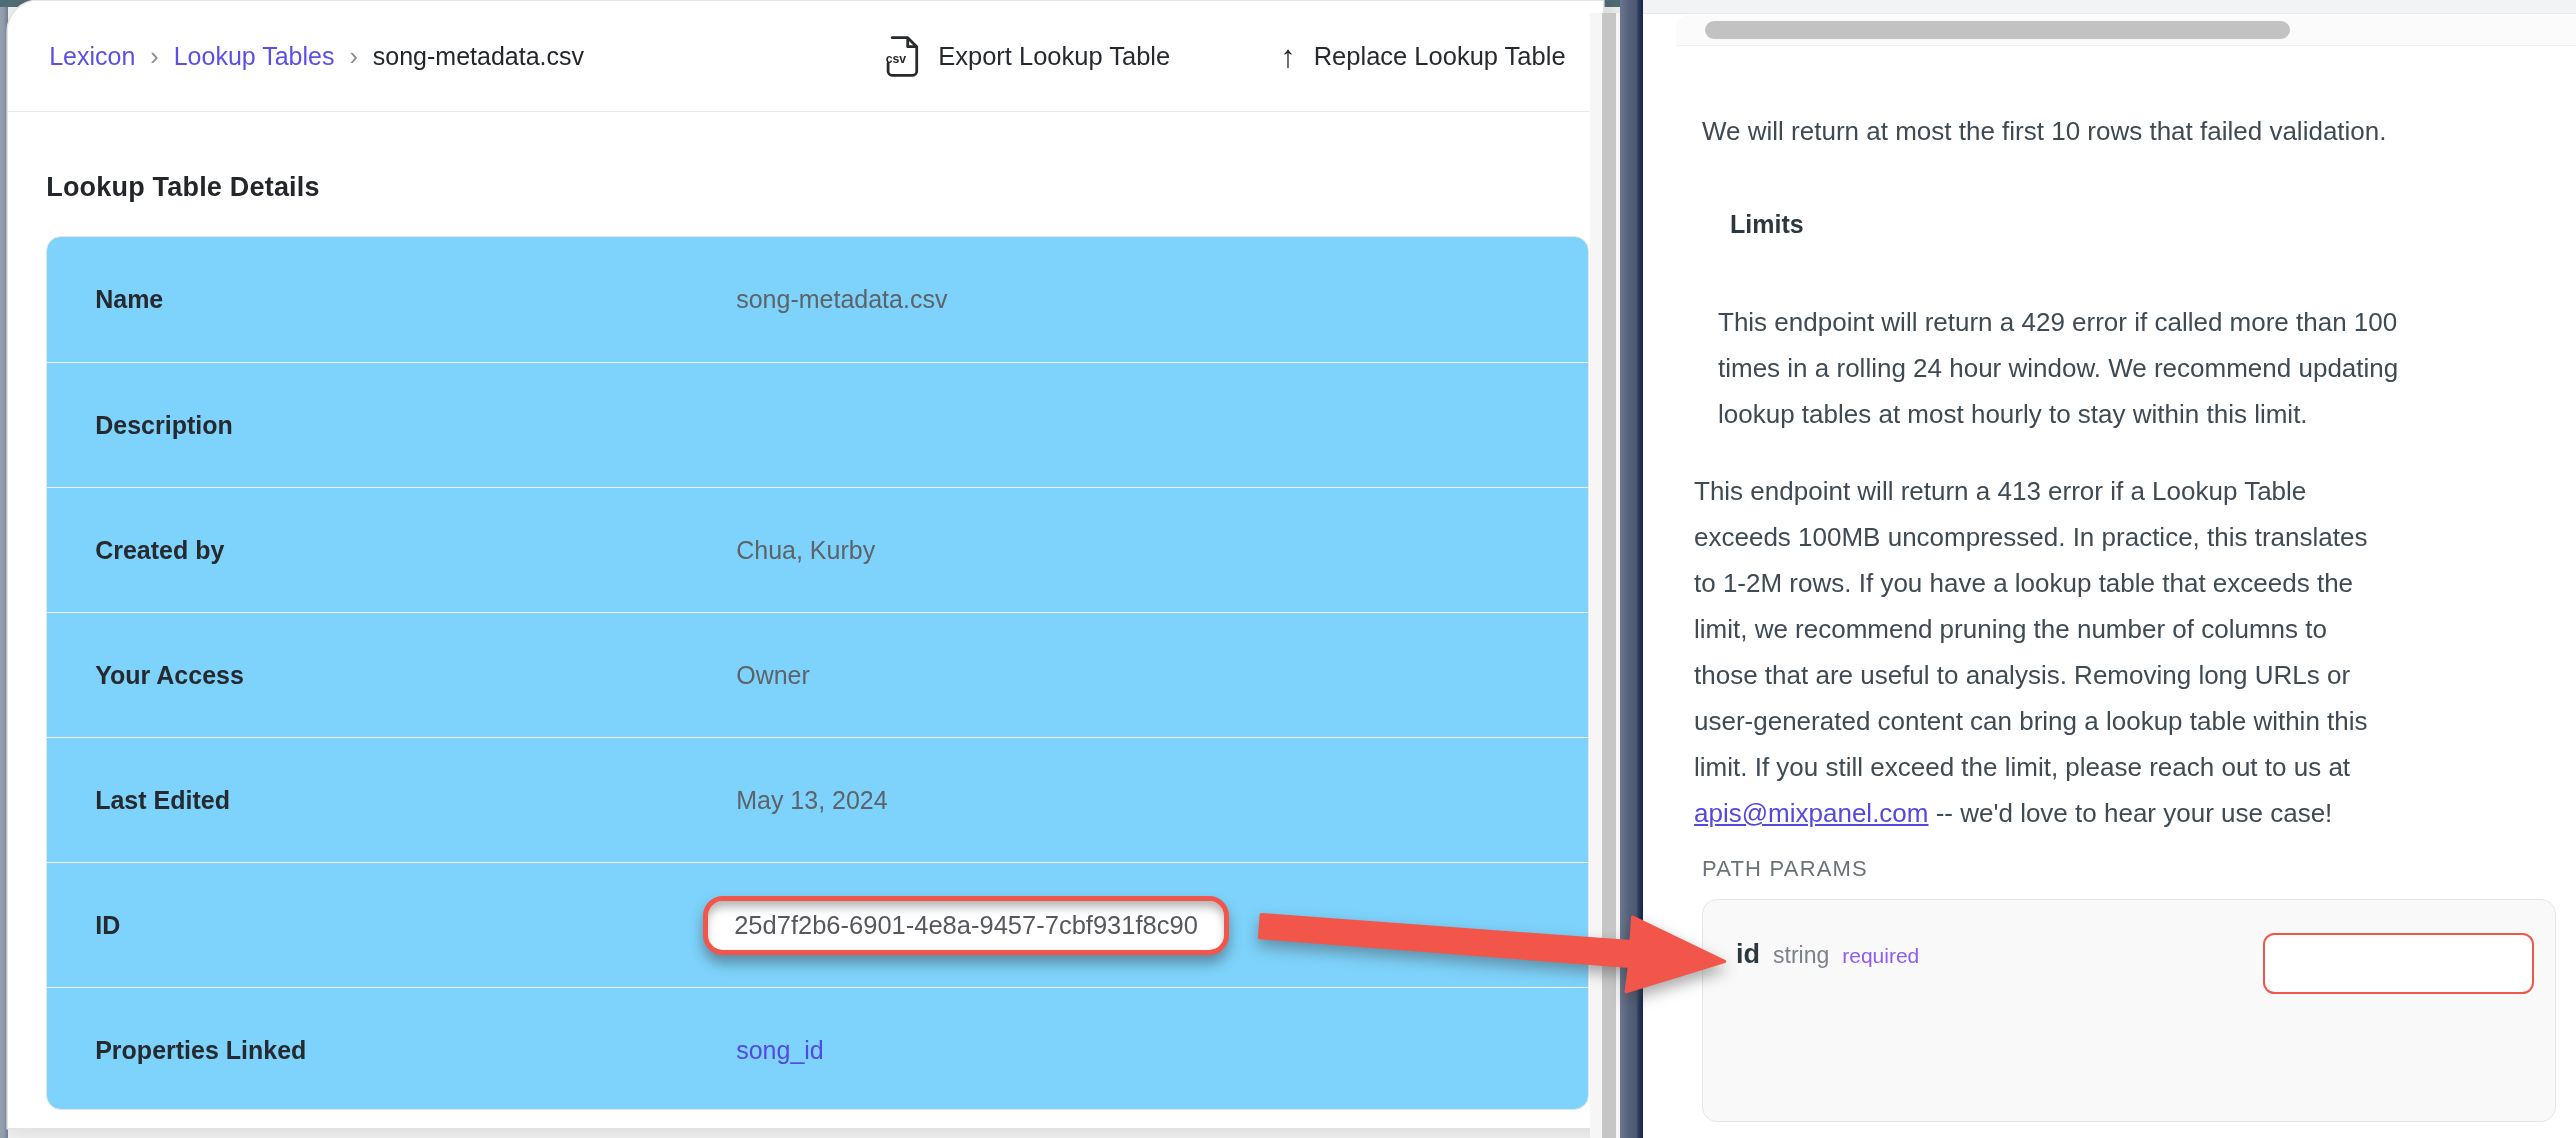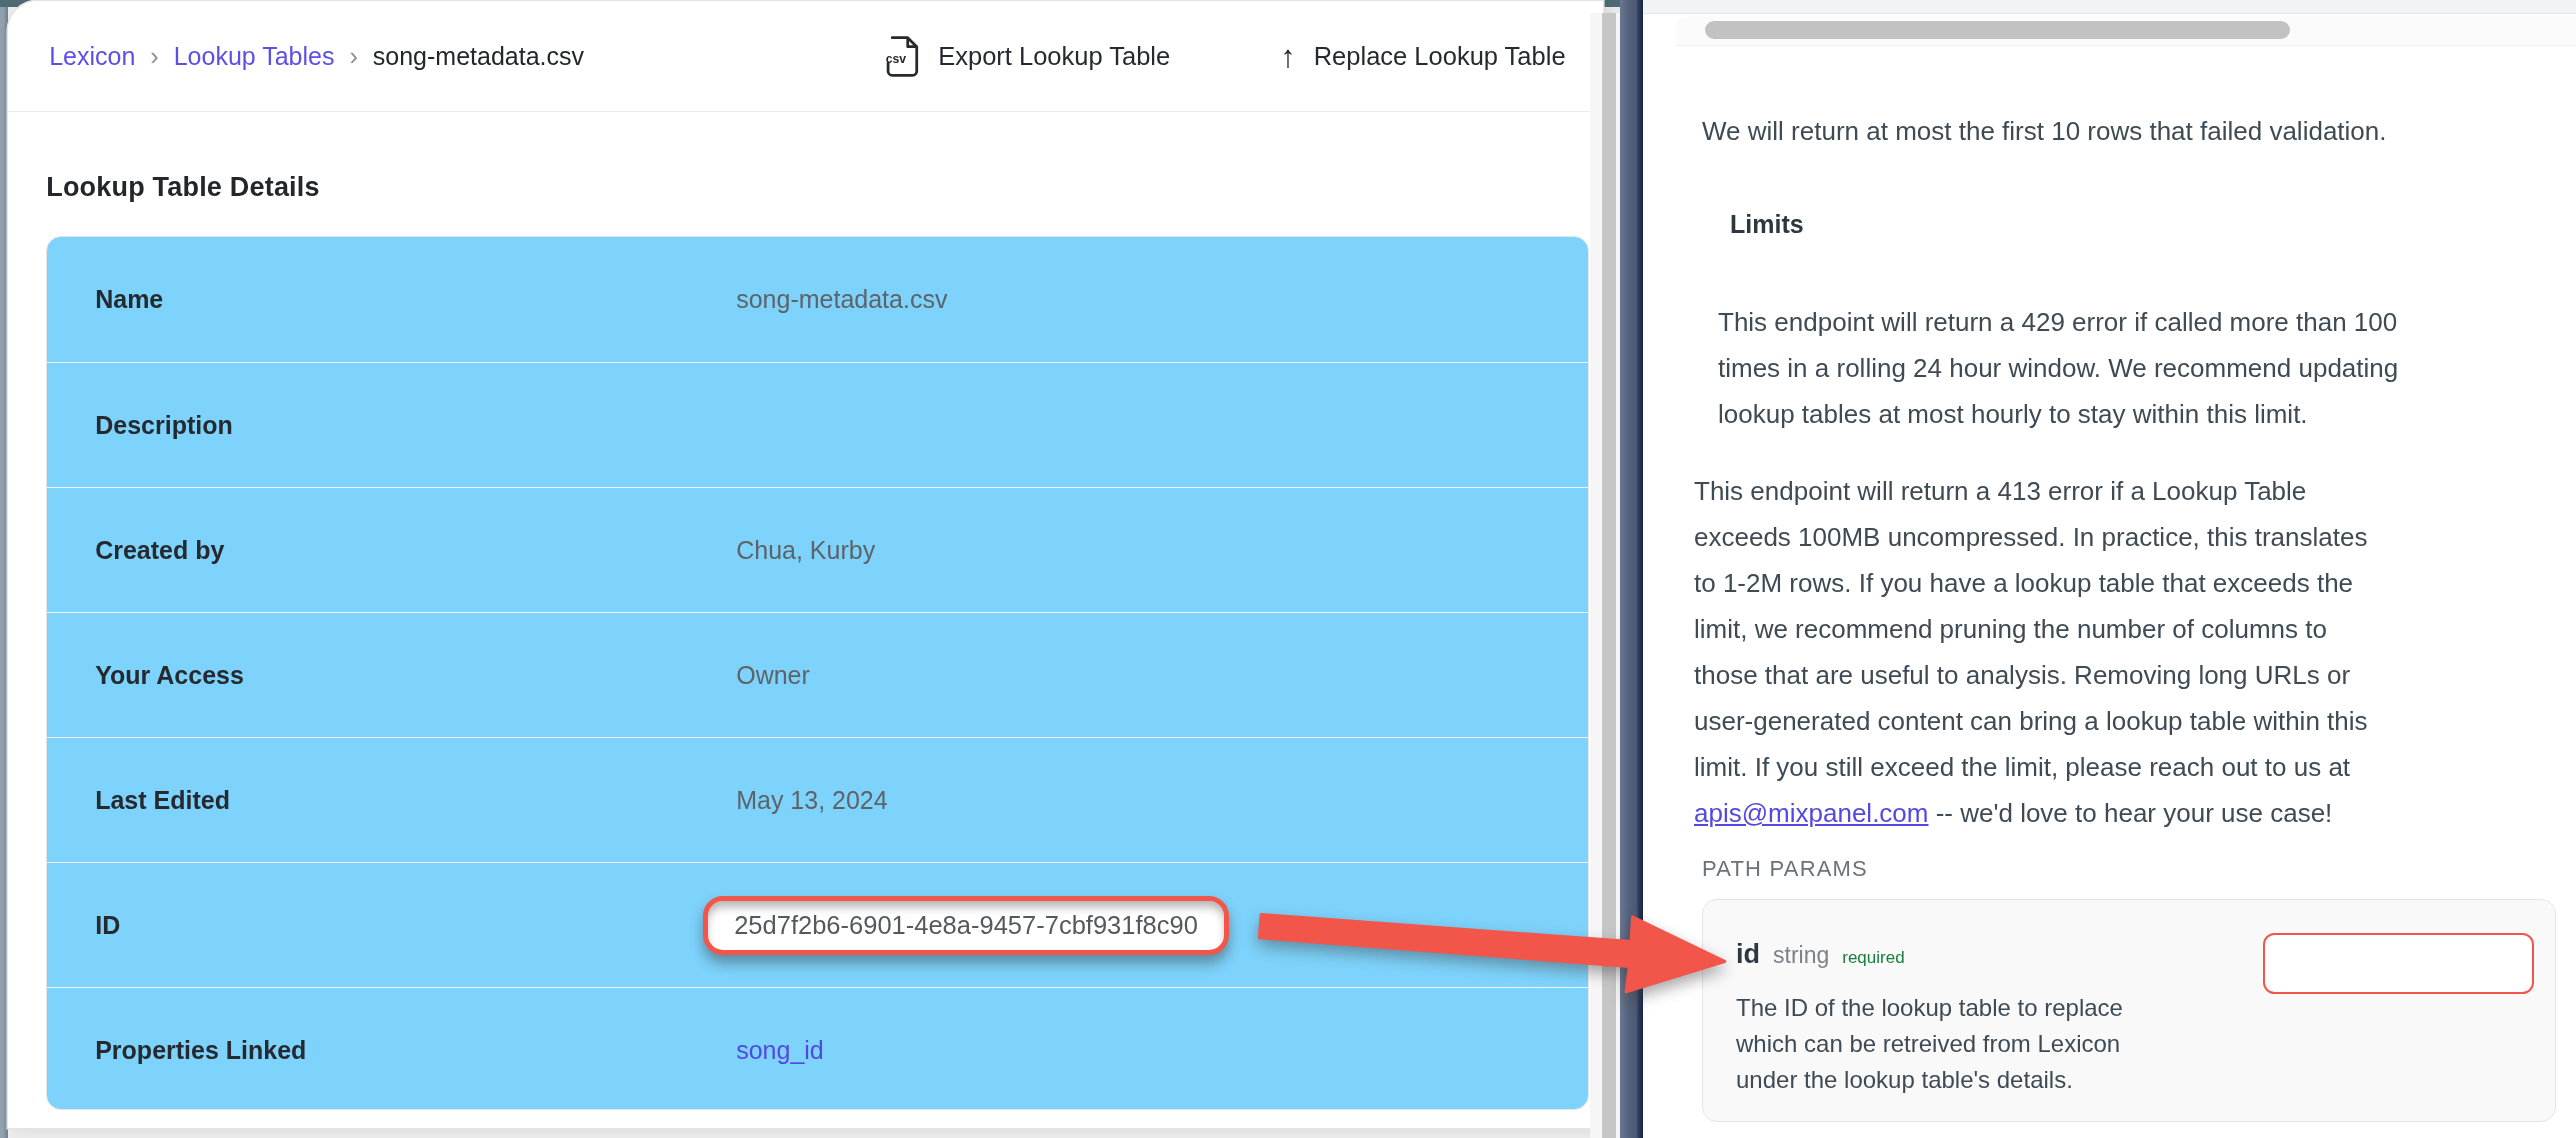--- a/index.html
+++ b/index.html
@@ -77,21 +77,21 @@
   .rw-p2{position:absolute;left:51px;top:468px;}
   .email-link{color:#5348e0;text-decoration:underline;cursor:pointer;}
   .rw-pathparams{position:absolute;left:59px;top:856px;font-size:22px;color:#6a727a;
     letter-spacing:1.2px;font-weight:normal;}
 
   .param-card{position:absolute;left:59px;top:899px;width:854px;height:223px;
     background:#f9f9fa;border:1.6px solid #e5e5e7;border-radius:15px;box-sizing:border-box;}
   .param-head{position:absolute;left:33px;top:39px;display:flex;align-items:baseline;gap:13px;white-space:nowrap;}
   .param-name{font-size:27px;font-weight:bold;color:#2c3840;}
   .param-type{font-size:23px;color:#7b828a;}
-  .param-required{font-size:17px;color:#15803d;}
+  .param-required{font-size:21px;color:#8b5cf6;}
   .param-desc{position:absolute;left:33px;top:90px;font-size:24px;color:#3e4a54;}
   .param-desc .rw-line{height:36px;line-height:36px;}
   .param-input{position:absolute;right:21.4px;top:33px;width:271px;height:61px;
     border:2.5px solid #f2564a;border-radius:11.5px;background:#fff;box-sizing:border-box;
     font-size:23px;padding:0 13px;outline:none;color:#3e4a54;}
 
   
   .anno-arrow{position:absolute;left:1255px;top:895px;width:493px;height:123px;
     pointer-events:none;filter:drop-shadow(0 7.4px 7.4px rgba(60,60,60,.45));}
 
@@ -204,25 +204,20 @@
     </div>
 
     <div class="rw-pathparams">PATH PARAMS</div>
 
     <div class="param-card">
       <div class="param-head">
         <span class="param-name">id</span>
         <span class="param-type">string</span>
         <span class="param-required">required</span>
       </div>
-      <div class="param-desc">
-          <div class="rw-line">The ID of the lookup table to replace</div>
-          <div class="rw-line">which can be retreived from Lexicon</div>
-          <div class="rw-line">under the lookup table's details.</div>
-        </div>
       <input class="param-input" type="text" value="" style="">
     </div>
   </div>
 
   <svg class="anno-arrow" viewBox="0 0 600 150" width="493" height="123">
     <path d="M7,24 L458,57 L460,27 L572,81 L452,118 L456,87 L5,52 Z" fill="#f2564a" stroke="#f2564a" stroke-width="4" stroke-linejoin="round"></path>
   </svg>
 
 </div>
 

